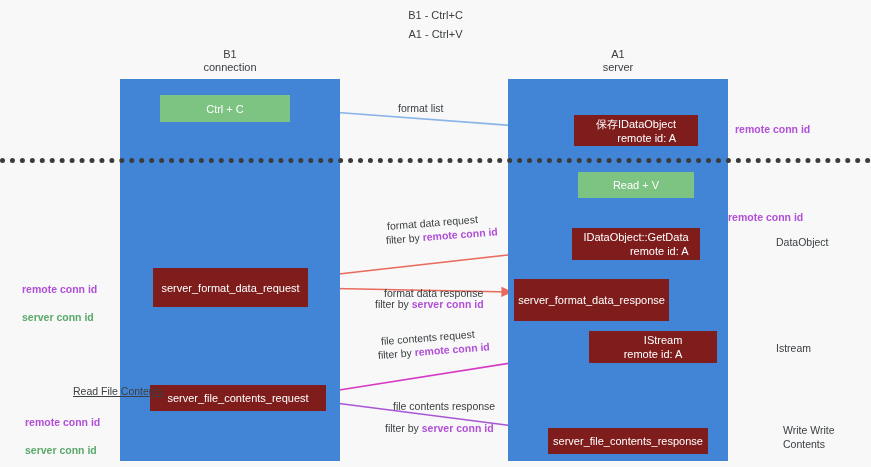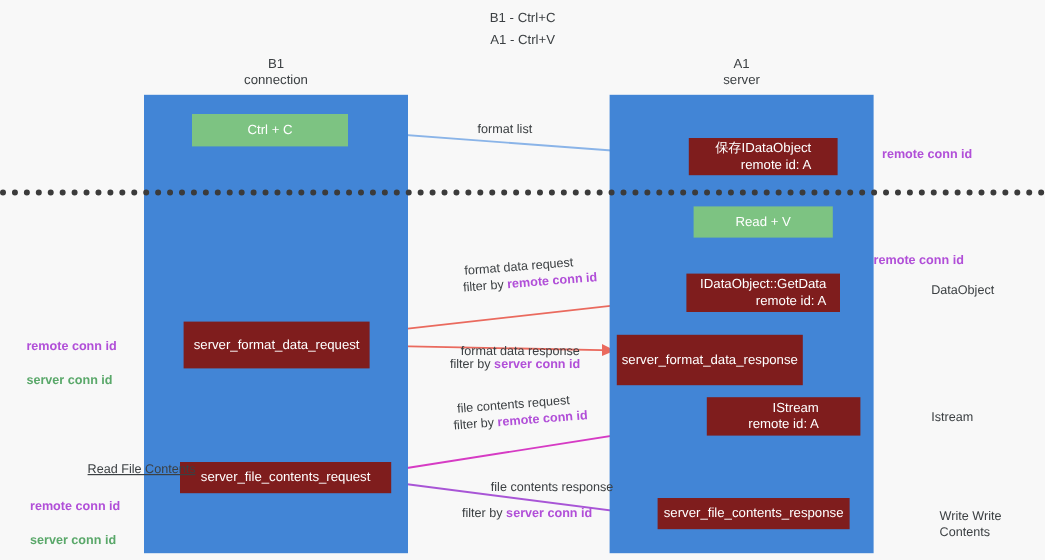--- a/index.html
+++ b/index.html
@@ -69,21 +69,21 @@
   .box.orange { background: #7f1d1d; }
 
   #box-ctrl-c  { left: 160px; top: 95px;  width: 130px; height: 27px; }
   #box-save-ido{ left: 574px; top: 115px; width: 124px; height: 31px; }
   #box-ctrl-v  { left: 578px; top: 172px; width: 116px; height: 26px; }
   #box-getdata { left: 572px; top: 228px; width: 128px; height: 32px; }
   #box-sfdreq  { left: 153px; top: 268px; width: 155px; height: 39px; }
   #box-sfdresp { left: 514px; top: 279px; width: 155px; height: 42px; }
   #box-istream { left: 589px; top: 331px; width: 128px; height: 32px; }
   #box-sfcreq  { left: 150px; top: 385px; width: 176px; height: 26px; }
-  #box-sfcresp { left: 548px; top: 415px; width: 160px; height: 26px; }
+  #box-sfcresp { left: 548px; top: 428px; width: 160px; height: 26px; }
 
   
   #divider {
     left: 0; top: 158px;
     width: 871px; height: 0;
     border-top: 5px dotted #3b3b3b;
   }
 
   
   .edge-label {
@@ -94,21 +94,21 @@
   }
   .edge-label .hl-purple { color: #b14fd8; font-weight: bold; }
 
   #lbl-format-list    { left: 398px; top: 101px; }
   #lbl-fdr-1          { left: 387px; top: 219px; transform: rotate(-4.5deg); transform-origin: left center; }
   #lbl-fdr-2          { left: 386px; top: 233px; transform: rotate(-4.5deg); transform-origin: left center; }
   #lbl-fdresp-1       { left: 384px; top: 286px; }
   #lbl-fdresp-2       { left: 375px; top: 297px; }
   #lbl-fcr-1          { left: 381px; top: 334px; transform: rotate(-4.5deg); transform-origin: left center; }
   #lbl-fcr-2          { left: 378px; top: 348px; transform: rotate(-4.5deg); transform-origin: left center; }
-  #lbl-fcresp-1       { left: 409px; top: 399px; }
+  #lbl-fcresp-1       { left: 393px; top: 399px; }
   #lbl-fcresp-2       { left: 385px; top: 421px; }
 
   
   .side-note {
     font-size: 10.5px;
     line-height: 14px;
     white-space: pre-line;
   }
   .note-purple { color: #b14fd8; font-weight: bold; }
   .note-green  { color: #5aa86a; font-weight: bold; }

